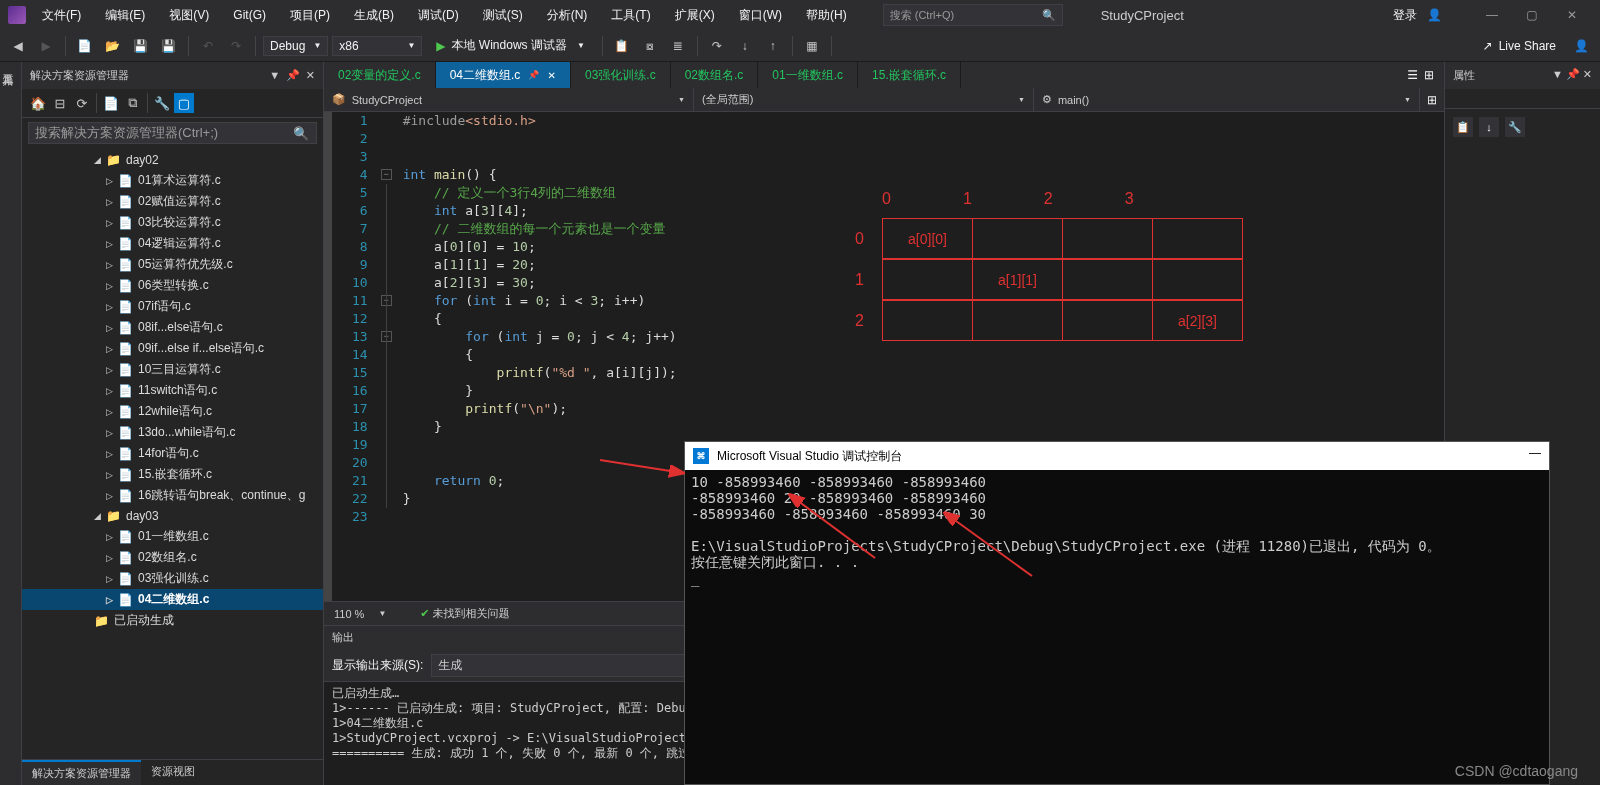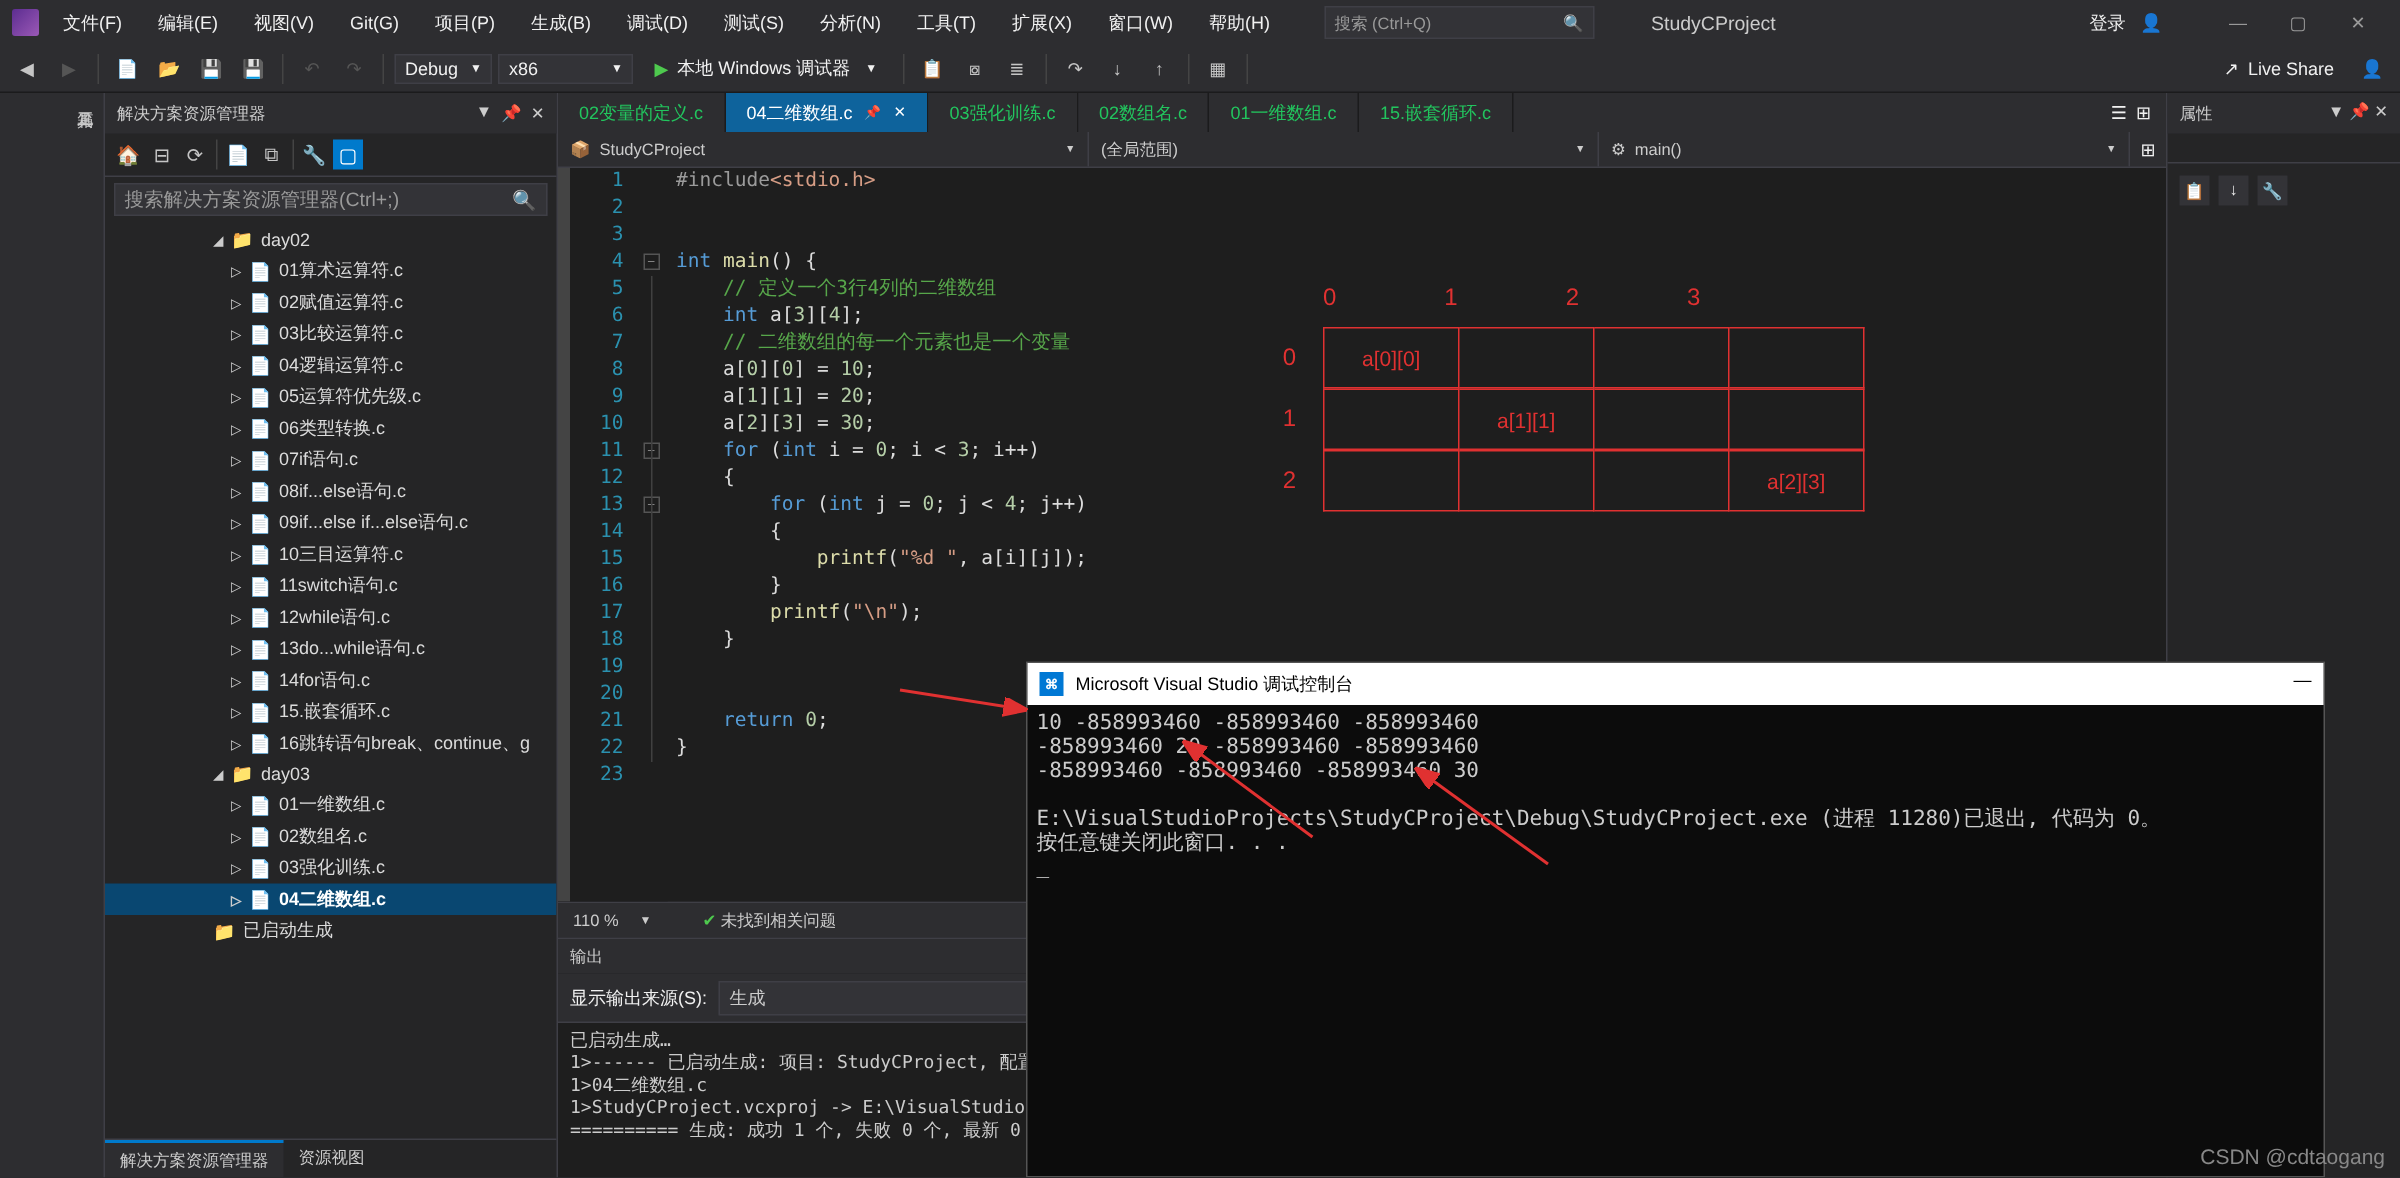--- a/index.html
+++ b/index.html
@@ -20,21 +20,21 @@
     .toolbar { display: flex; align-items: center; height: 32px; background: #2d2d30; padding: 0 6px; gap: 4px; border-bottom: 1px solid #1b1b1c; }
     .tb-btn { width: 24px; height: 24px; display: flex; align-items: center; justify-content: center; color: #c5c5c5; }
     .tb-sep { width: 1px; height: 20px; background: #444; margin: 0 3px; }
     .tb-combo { background: #333337; border: 1px solid #3f3f46; padding: 2px 6px; color: #f1f1f1; display: flex; align-items: center; gap: 8px; }
     .tb-combo .arrow { font-size: 8px; }
     .start-debug { display: flex; align-items: center; gap: 6px; padding: 2px 10px; color: #f1f1f1; }
     .play-icon { color: #4ec94e; }
     .live-share { margin-left: auto; display: flex; align-items: center; gap: 6px; padding-right: 10px; }
     
     
-    .main { display: flex; height: calc(100% - 62px); padding-left: 48px; }
+    .main { display: flex; height: calc(100% - 62px); }
     .left-rail { width: 22px; background: #2d2d30; border-right: 1px solid #3f3f46; padding-top: 4px; writing-mode: vertical-lr; color: #ccc; font-size: 11px; }
     .left-panel { width: 302px; background: #252526; display: flex; flex-direction: column; border-right: 1px solid #3f3f46; }
     .panel-title { background: #2d2d30; padding: 6px 8px; font-size: 11px; display: flex; align-items: center; color: #ccc; }
     .panel-title .icons { margin-left: auto; display: flex; gap: 6px; }
     .panel-tb { display: flex; gap: 2px; padding: 4px 6px; border-bottom: 1px solid #3f3f46; }
     .panel-tb .tb-icon { width: 20px; height: 20px; display: flex; align-items: center; justify-content: center; color: #c5c5c5; font-size: 13px; }
     .panel-tb .active { background: #007acc; color: #fff; }
     .panel-search { margin: 4px 6px; height: 22px; background: #333337; border: 1px solid #3f3f46; padding: 0 6px; color: #999; font-size: 13px; display: flex; align-items: center; position: relative; }
     .panel-search .mag { position: absolute; right: 6px; }
     
@@ -107,21 +107,21 @@
     .output-tb { display: flex; align-items: center; gap: 8px; padding: 4px 8px; background: #2d2d30; border-bottom: 1px solid #3f3f46; }
     .output-combo { background: #333337; border: 1px solid #3f3f46; color: #ccc; padding: 2px 6px; width: 280px; display:flex; }
     .output-body { flex: 1; padding: 4px 8px; font-family: "NSimSun", Consolas, monospace; font-size: 12px; color: #ccc; white-space: pre; line-height: 15px; }
     
     
     .right-panel { width: 156px; background: #252526; border-left: 1px solid #3f3f46; }
     .right-title { padding: 6px 8px; background: #2d2d30; color: #ccc; font-size: 11px; display:flex;}
     .right-content { padding: 8px; display: flex; gap: 6px; }
     .rp-icon { width: 20px; height: 20px; background: #333337; display:flex;align-items:center;justify-content:center;font-size:11px;}
     
-    .watermark { position: absolute; right: 10px; bottom: 6px; color: #888; font-size: 14px; z-index: 100; }
+    .watermark { position: absolute; right: 22px; bottom: 6px; color: #888; font-size: 14px; z-index: 100; }
   </style>
 </head>
 <body>
 
 <div class="titlebar">
   <div class="vs-logo"></div>
   <div class="menu-item">文件(F)</div>
   <div class="menu-item">编辑(E)</div>
   <div class="menu-item">视图(V)</div>
   <div class="menu-item">Git(G)</div>

